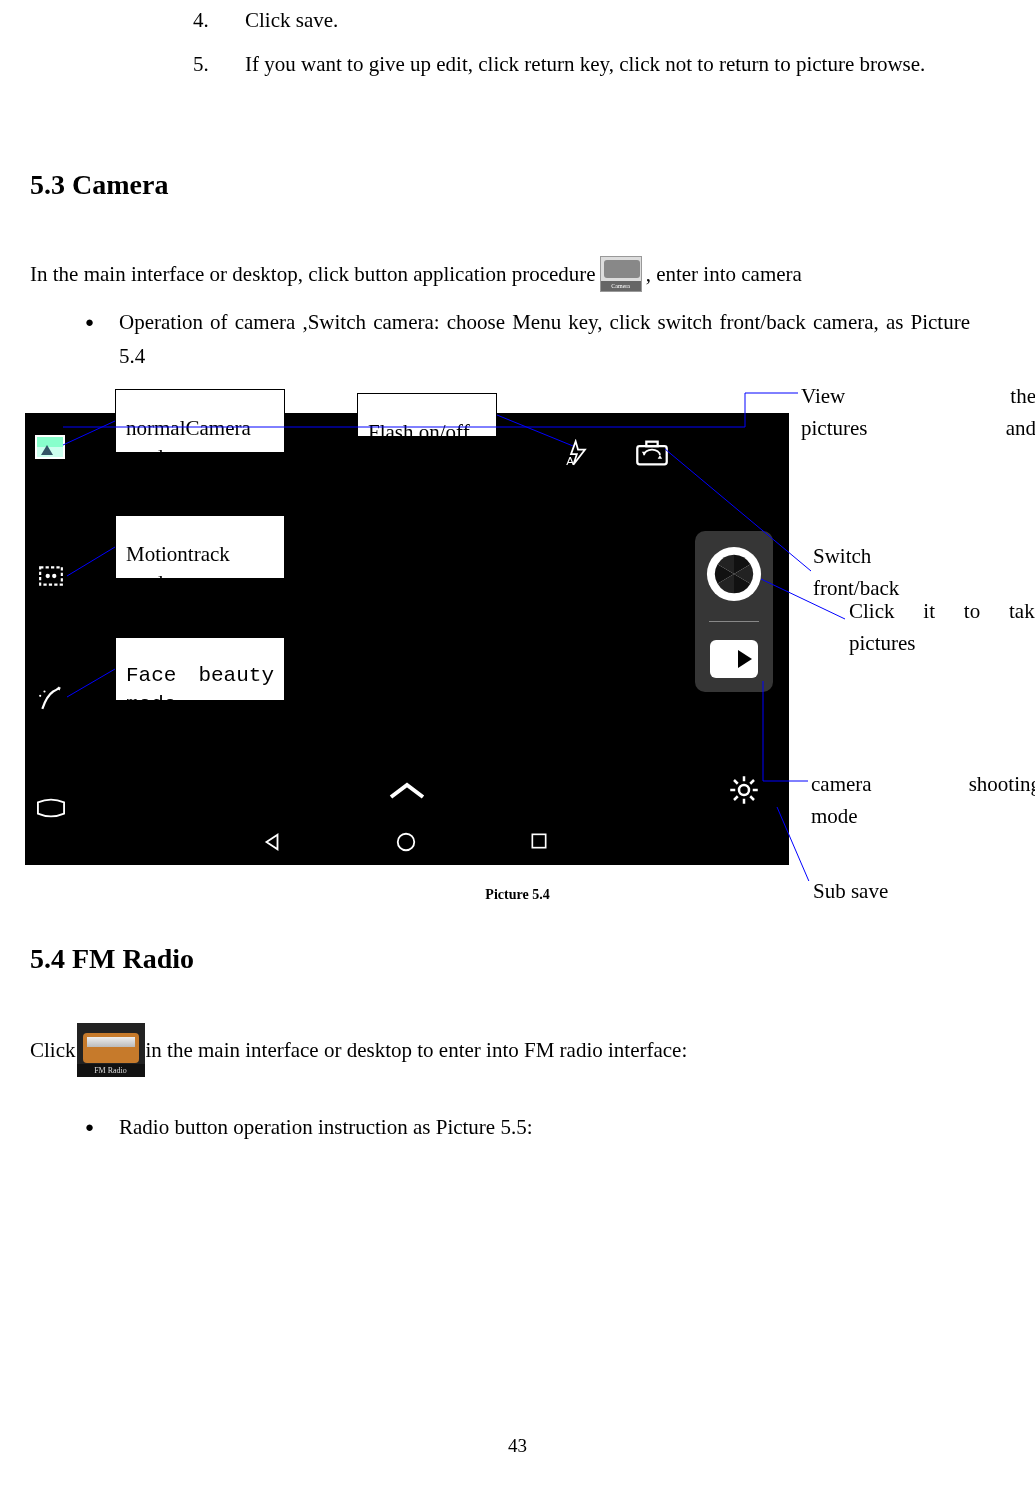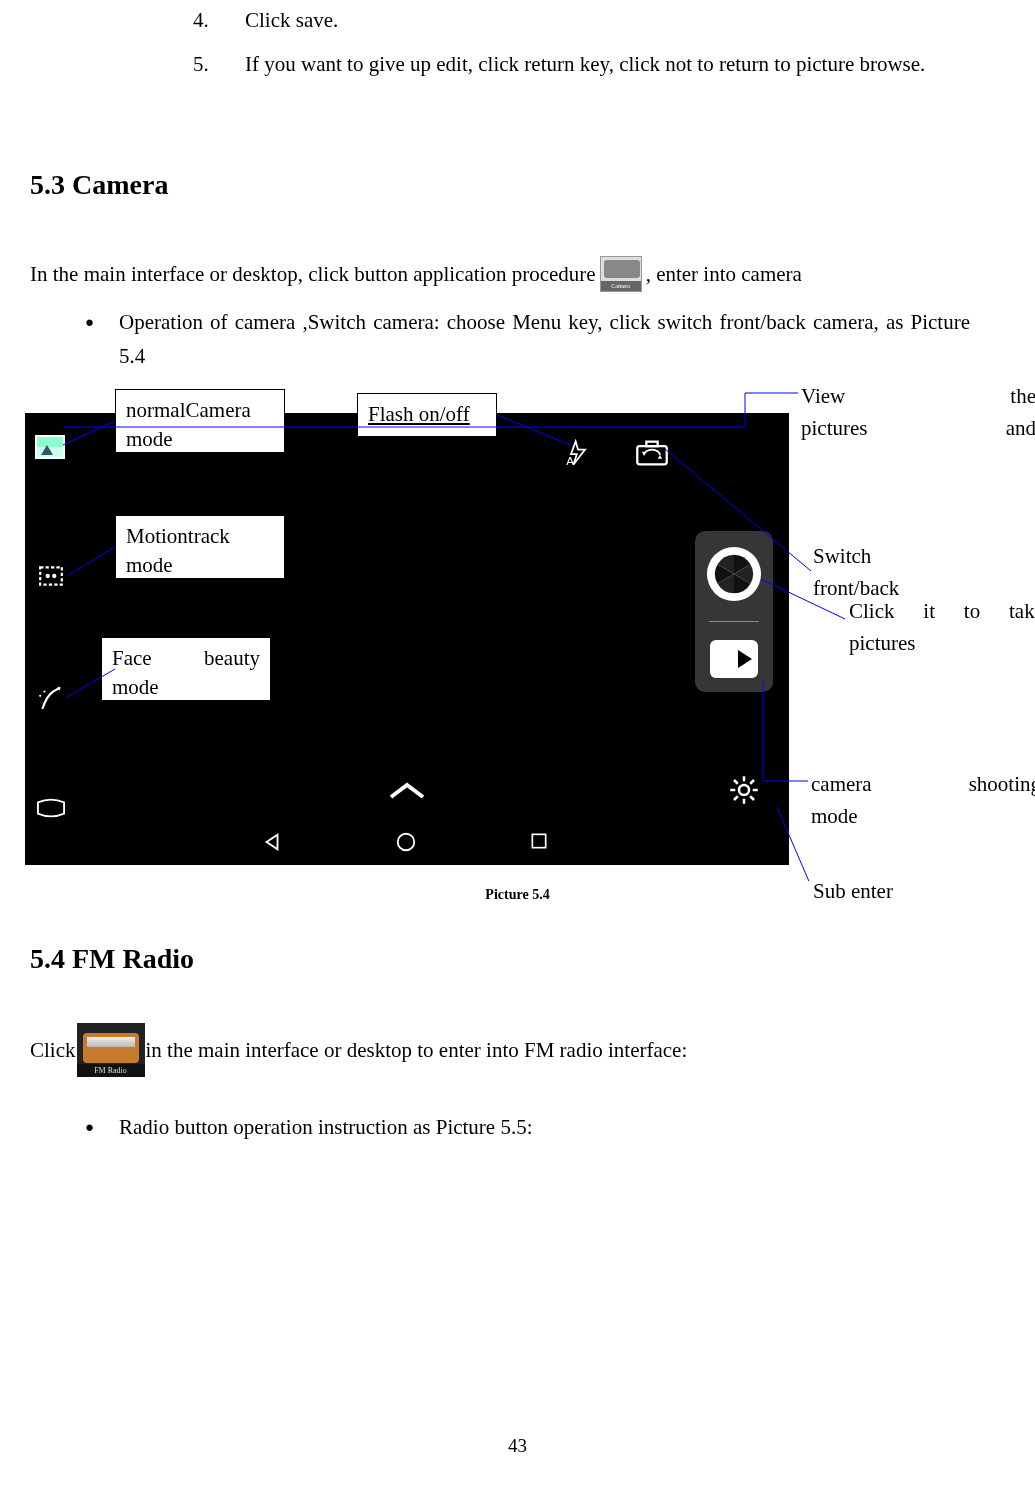--- a/index.html
+++ b/index.html
@@ -110,29 +110,29 @@
     .left-icon svg { width: 28px; height: 26px; }
     .icon-gal { top: 22px; border: 2px solid #fff; width: 30px; height: 24px; background: linear-gradient(to bottom, #8fc 50%, #cfe 50%); left: 10px;}
     .icon-gal .peak { position:absolute; bottom:2px; left:4px; width:0; height:0; border-left:6px solid transparent; border-right:6px solid transparent; border-bottom:10px solid #356;}
     .icon-2 { top: 148px; }
     .icon-3 { top: 270px; }
     .icon-4 { top: 380px; }
     .label-box {
       position: absolute;
       background: #fff;
       border: 1px solid #000;
-      padding: 6px 10px 6px 10px;
+      padding: 24px 10px 6px 10px;
       font-family: "Times New Roman", serif;
       font-size: 21px;
       line-height: 1.35;
     }
     .lbl-normal { left: 100px; top: 8px; width: 170px; height: 64px;}
     .lbl-flash  { left: 342px; top: 12px; width: 140px; height: 44px; text-decoration: underline;}
     .lbl-motion { left: 100px; top: 134px; width: 170px; height: 64px;}
-    .lbl-face   { left: 86px; top: 256px; width: 170px; height: 64px;}
+    .lbl-face   { left: 100px; top: 256px; width: 170px; height: 64px; font-family: Liberation Mono, monospace;}
 
     .top-right-icons {
       position: absolute;
       top: 25px;
       right: 120px;
       display: flex;
       gap: 40px;
       align-items: center;
     }
     .flash-ico, .switch-ico {
@@ -309,21 +309,21 @@
       <div style="text-align:justify; text-align-last:justify;">Click it to take</div>
       <div style="text-align:left;">pictures</div>
     </div>
     <div class="callout co-camera">
       <div class="j">
         <span>camera</span>
         <span>shooting</span>
       </div>
       <div>mode</div>
     </div>
-    <div class="callout co-sub">Sub enter</div>
+    <div class="callout co-sub">Sub save</div>
 
     <div class="screenshot">
 
       <div class="left-icon icon-gal">
         <div class="peak"></div>
       </div>
       <div class="left-icon icon-2">
         <svg viewBox="0 0 24 24">
             <rect x="2" y="4" width="20" height="16" fill="none" stroke="#fff" stroke-width="2" stroke-dasharray="3 2"></rect>
             <circle cx="9" cy="12" r="2" fill="#fff"></circle>

